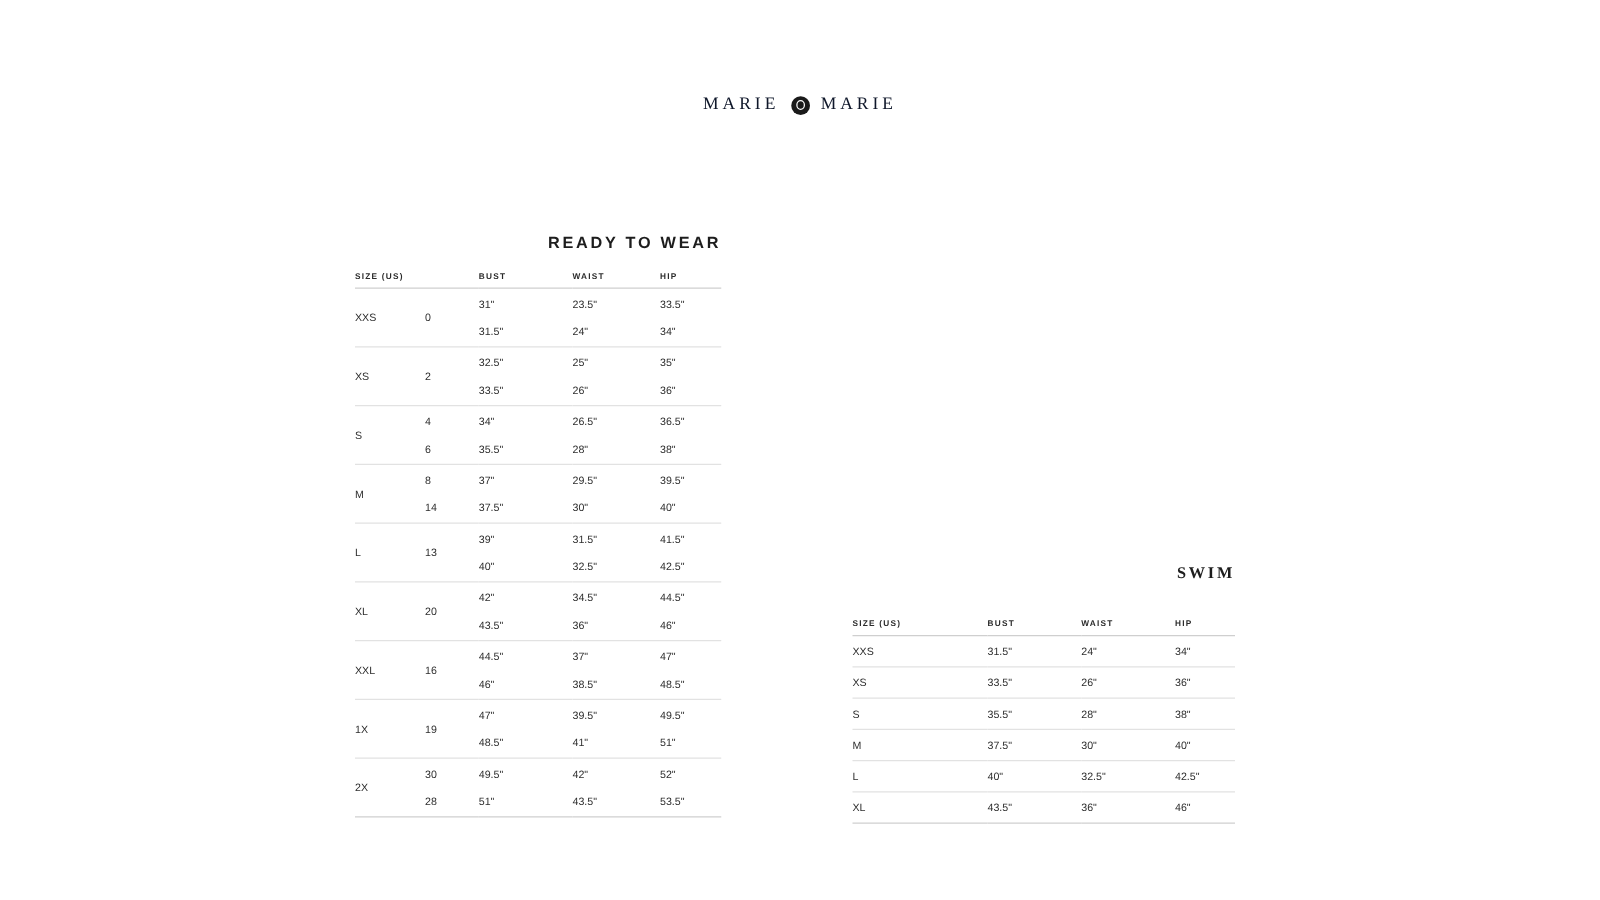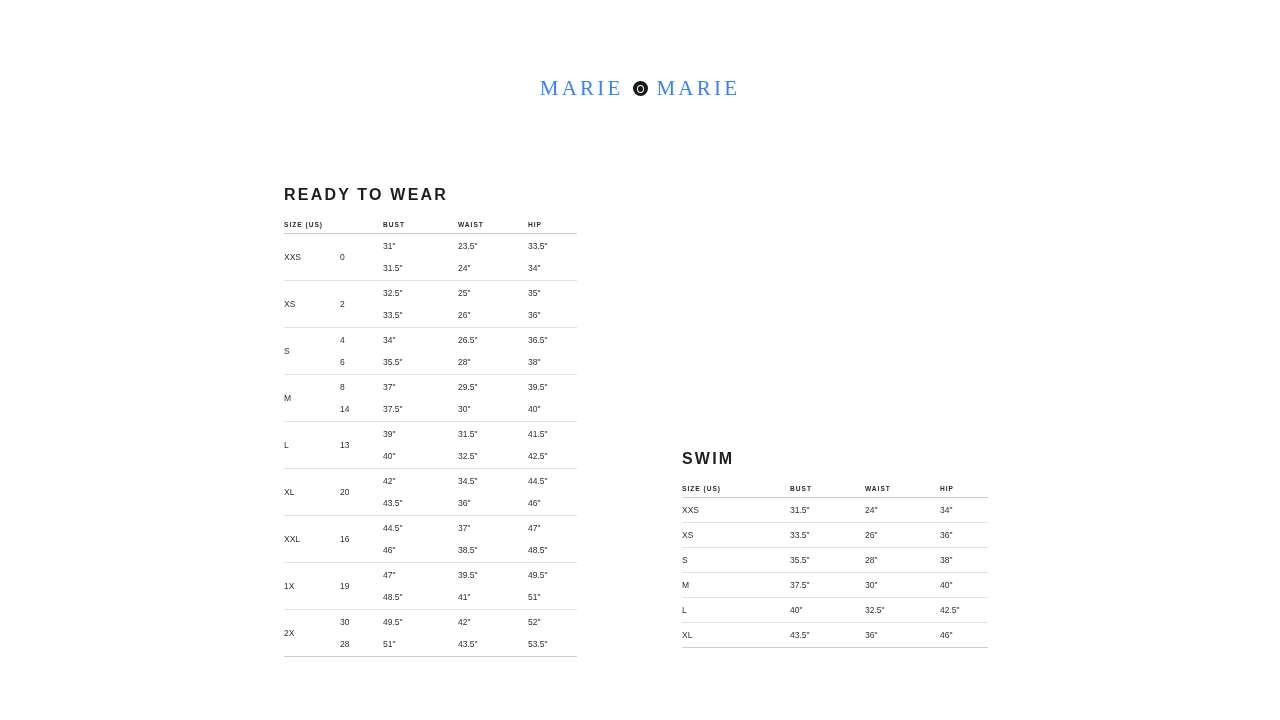--- a/index.html
+++ b/index.html
@@ -23,23 +23,23 @@
     left: 0;
     width: 1280px;
     text-align: center;
     display: flex;
     align-items: center;
     justify-content: center;
     gap: 9px;
   }
   .logo-word {
     font-family: "Liberation Serif", serif;
-    font-size: 21px;
+    font-size: 14px;
     letter-spacing: 3.2px;
-    color: #3b82f6;
+    color: #0f172a;
     font-weight: 400;
   }
   .logo-mark {
     width: 15px;
     height: 15px;
     border-radius: 50%;
     background: #1a1a1a;
     position: relative;
     display: inline-block;
   }
@@ -50,24 +50,25 @@
     top: 3.5px;
     width: 7px;
     height: 8px;
     border-radius: 50%;
     border: 1.1px solid #ffffff;
     box-sizing: border-box;
   }
 
   
   .section-title {
-    font-size: 16px;
+    font-size: 13px;
     letter-spacing: 2.2px;
     font-weight: 700;
     color: #1d1d1d;
+    text-align: right;
   }
 
   
   table {
     border-collapse: collapse;
     width: 100%;
   }
   th {
     font-size: 6.6px;
     letter-spacing: 1.0px;
@@ -119,21 +120,21 @@
     height: 46px;
   }
 
   
   #swim-block {
     position: absolute;
     left: 682px;
     top: 450px;
     width: 306px;
   }
-  #swim-block .section-title { margin-bottom: 17px; }
+  #swim-block .section-title { margin-bottom: 30px; font-family: Liberation Serif, serif; }
   #swim-table { table-layout: fixed; }
   #swim-table col.c-size  { width: 108px; }
   #swim-table col.c-bust  { width: 75px; }
   #swim-table col.c-waist { width: 75px; }
   #swim-table col.c-hip   { width: 48px; }
   #swim-table thead th { border-bottom: 1px solid #cfcfcf; }
   #swim-table tbody tr { border-bottom: 1px solid #e2e2e2; }
   #swim-table tbody tr:last-child { border-bottom: 1px solid #cfcfcf; }
   #swim-table td {
     padding: 0;

